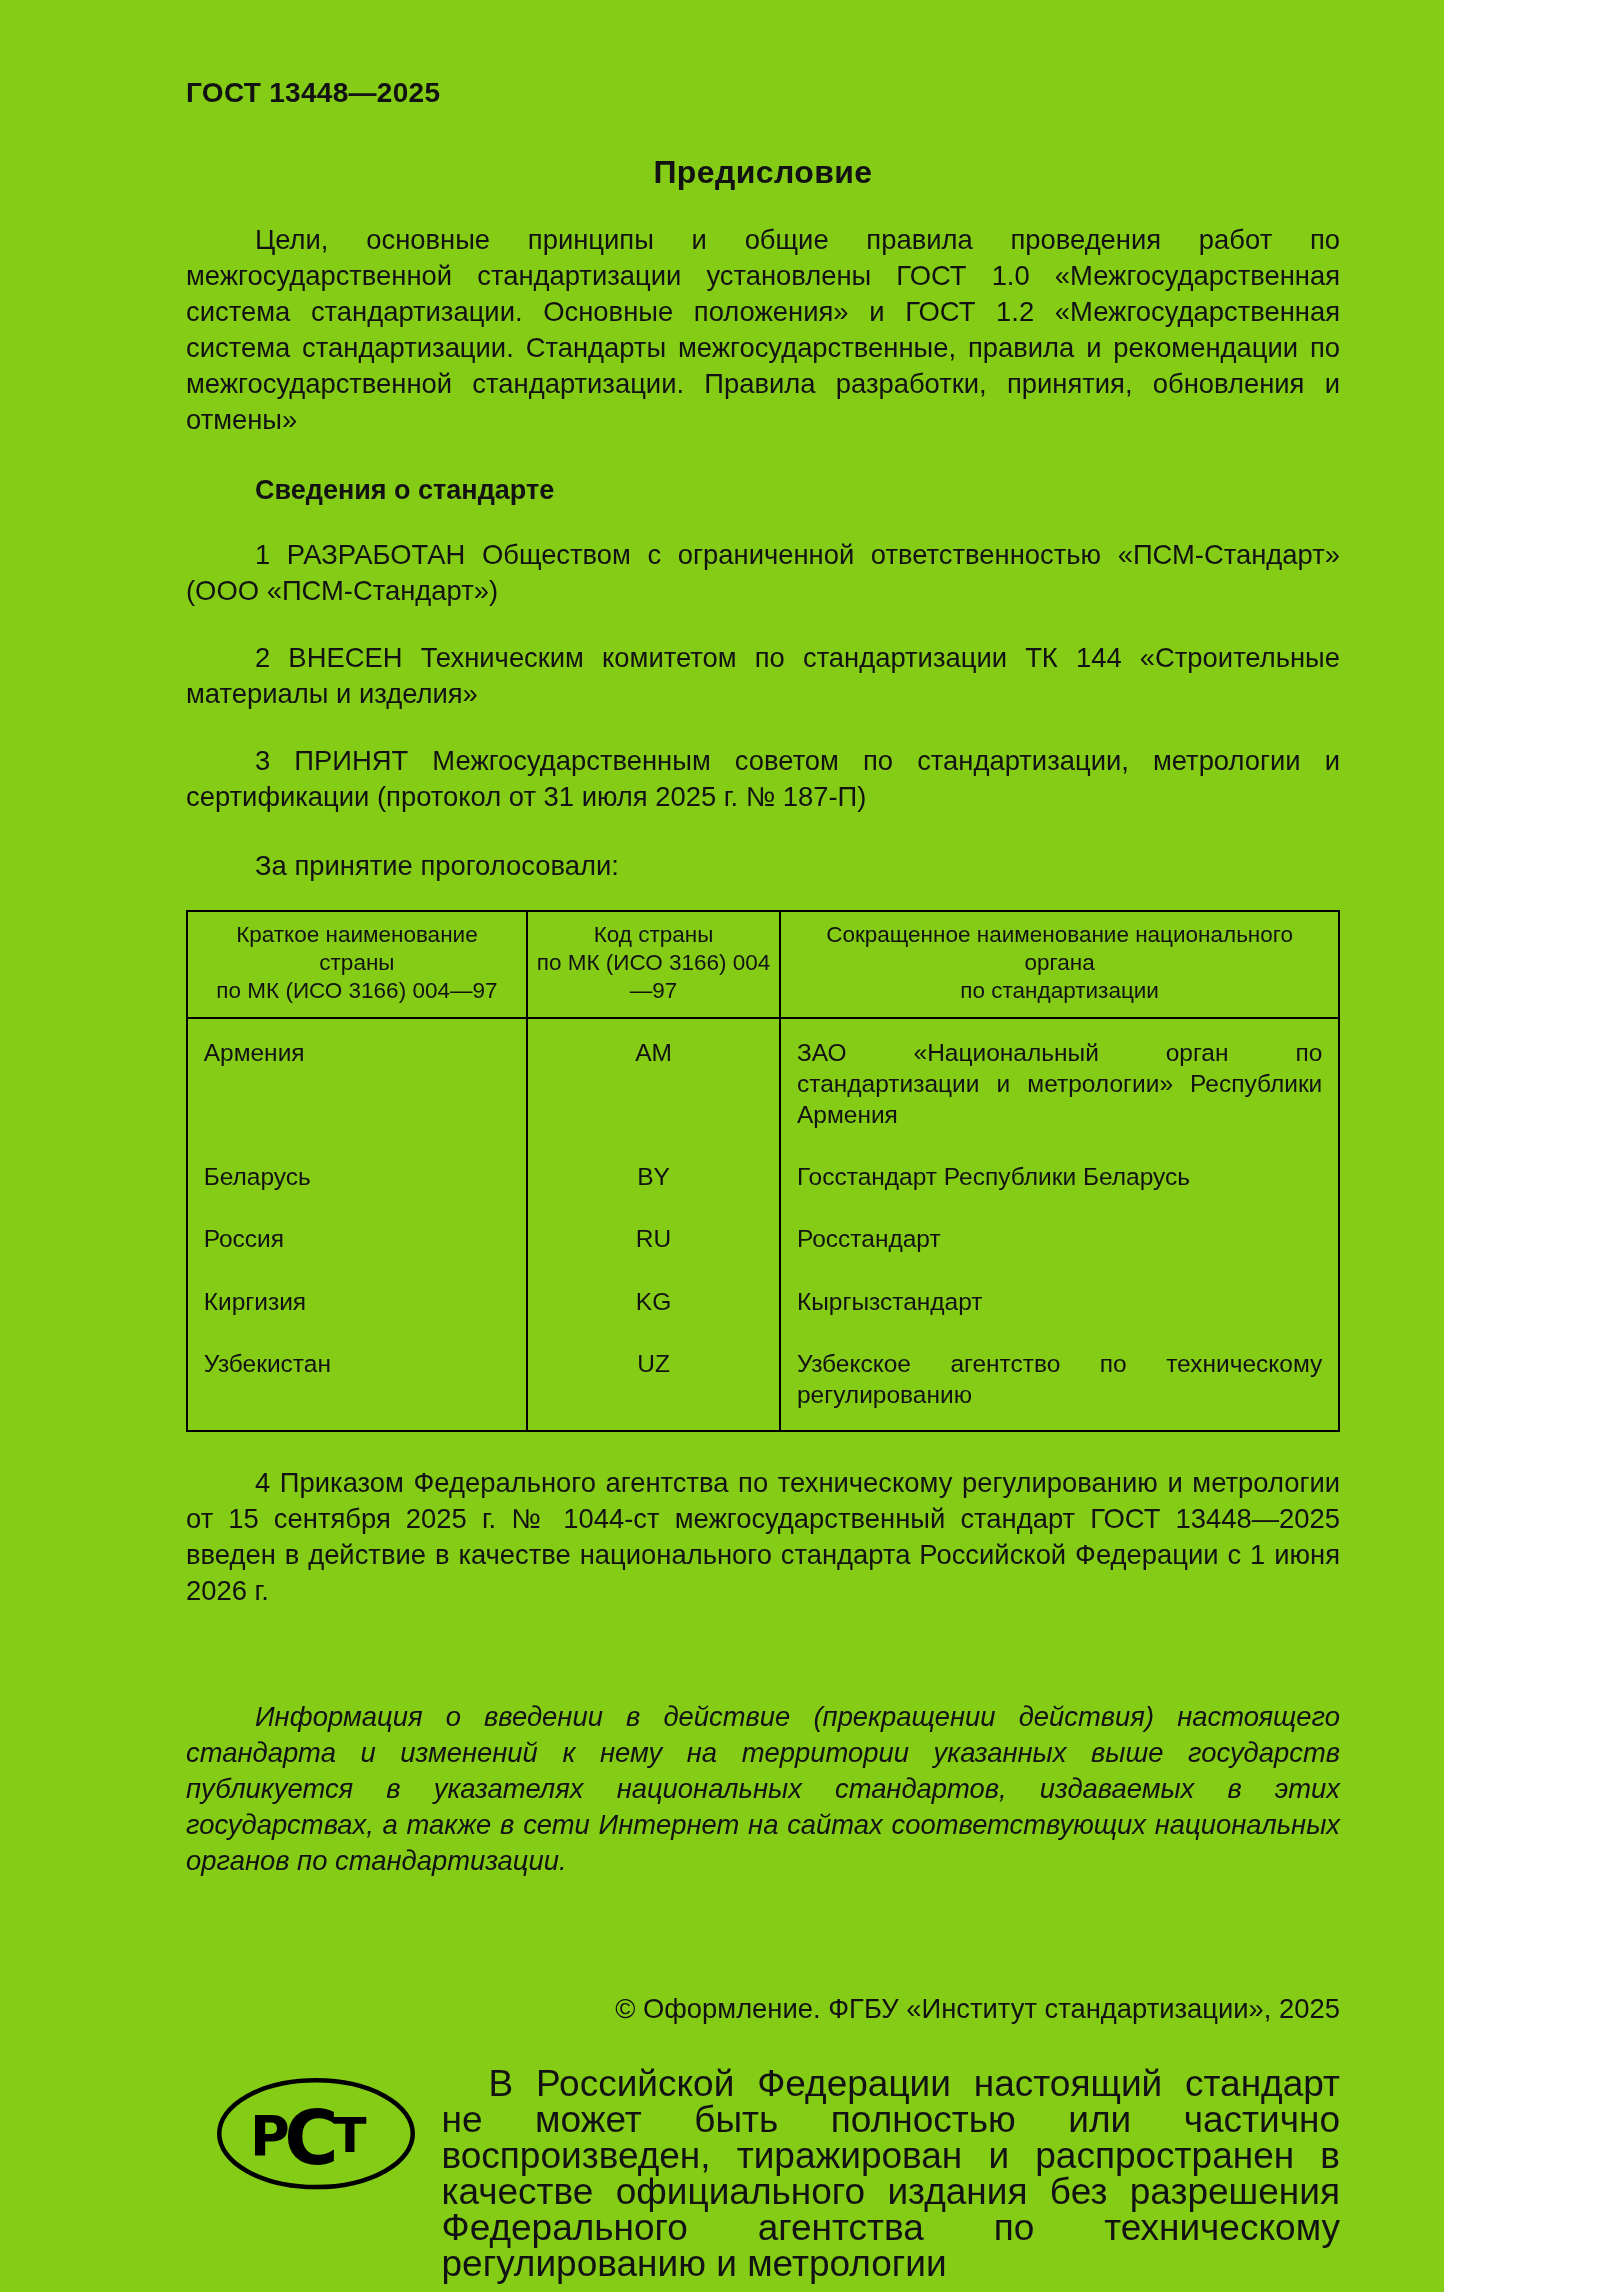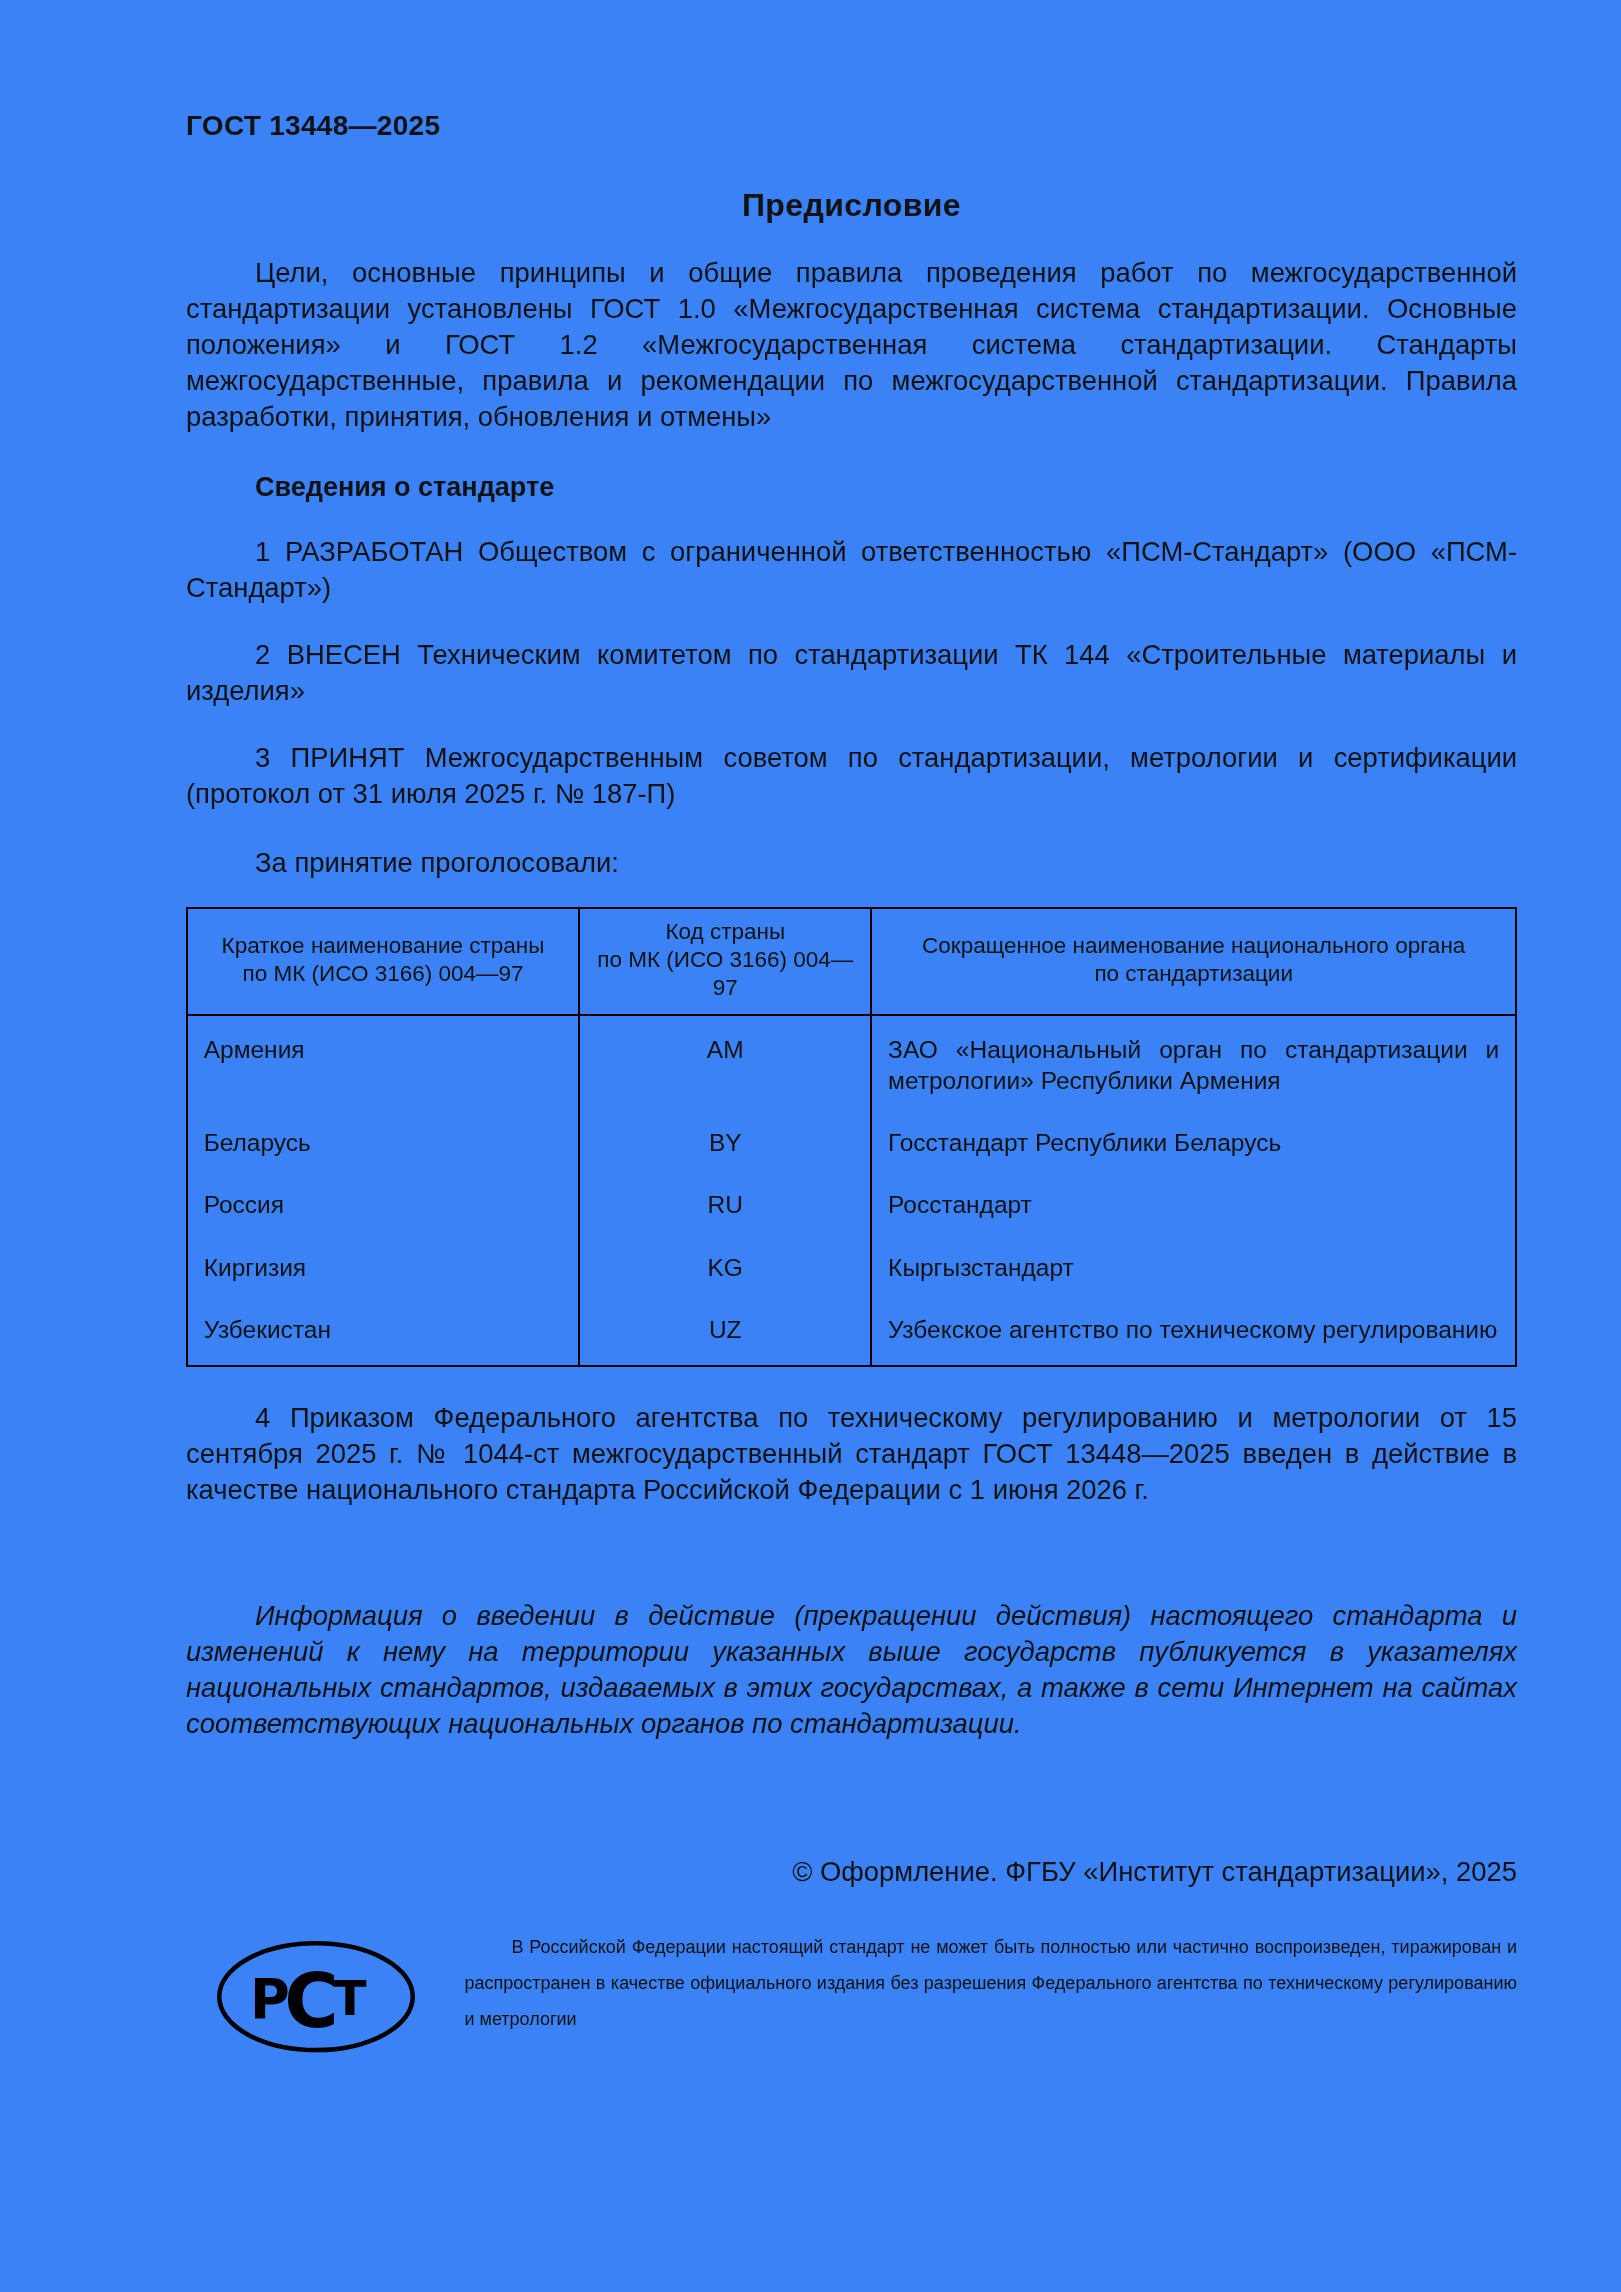--- a/index.html
+++ b/index.html
@@ -6,24 +6,24 @@
   html, body { background: #ffffff; }
   body {
     width: 1621px;
     height: 2293px;
     font-family: "Liberation Sans", sans-serif;
     color: #121212;
     -webkit-font-smoothing: antialiased;
   }
   .sheet {
     position: relative;
-    width: 1621px;
+    width: 1444px;
     height: 2293px;
-    padding: 110px 104px 0 186px;
-    background: #3b82f6;
+    padding: 77px 104px 0 186px;
+    background: #84cc16;
     overflow: hidden;
   }
   .doc-code {
     font-size: 28px;
     font-weight: bold;
     letter-spacing: 0.3px;
   }
   .title {
     margin-top: 45px;
     text-align: center;
@@ -96,23 +96,23 @@
     margin-top: 41px;
   }
   .logo-wrap {
     flex: 0 0 auto;
     width: 208px;
     margin-left: 25.5px;
     margin-top: 7.8px;
   }
   .logo-wrap svg { display: block; width: 100%; height: auto; }
   .notice {
-    margin-left: 45px;
+    margin-left: 22px;
     flex: 1 1 auto;
-    font-size: 18px;
+    font-size: 37px;
     line-height: 36px;
     text-align: justify;
     text-indent: 47px;
   }
 </style>
 </head>
 <body>
 
 <div class="sheet">
 

